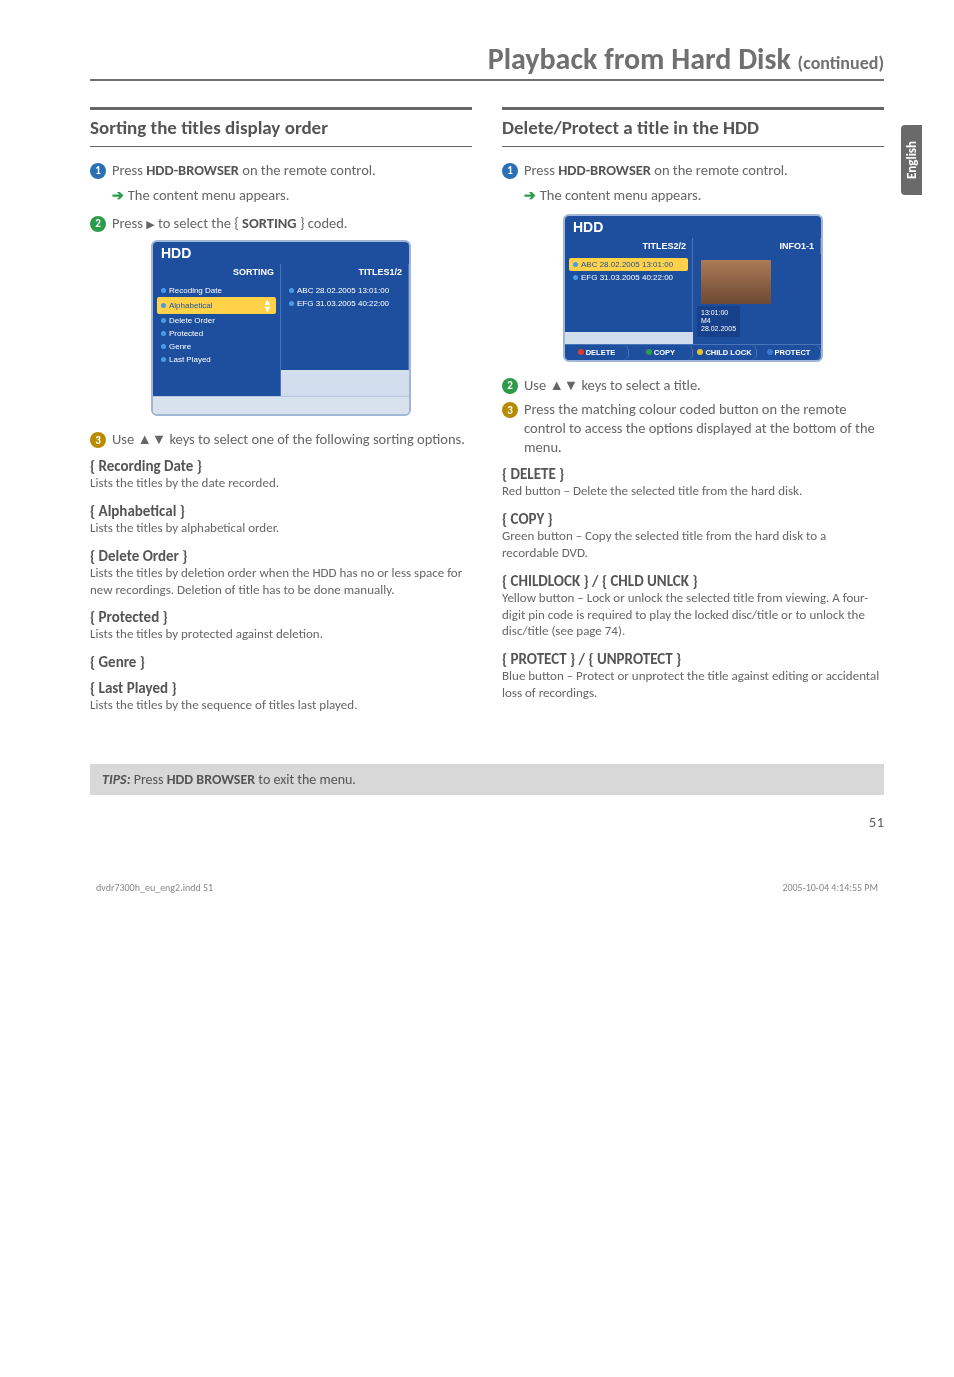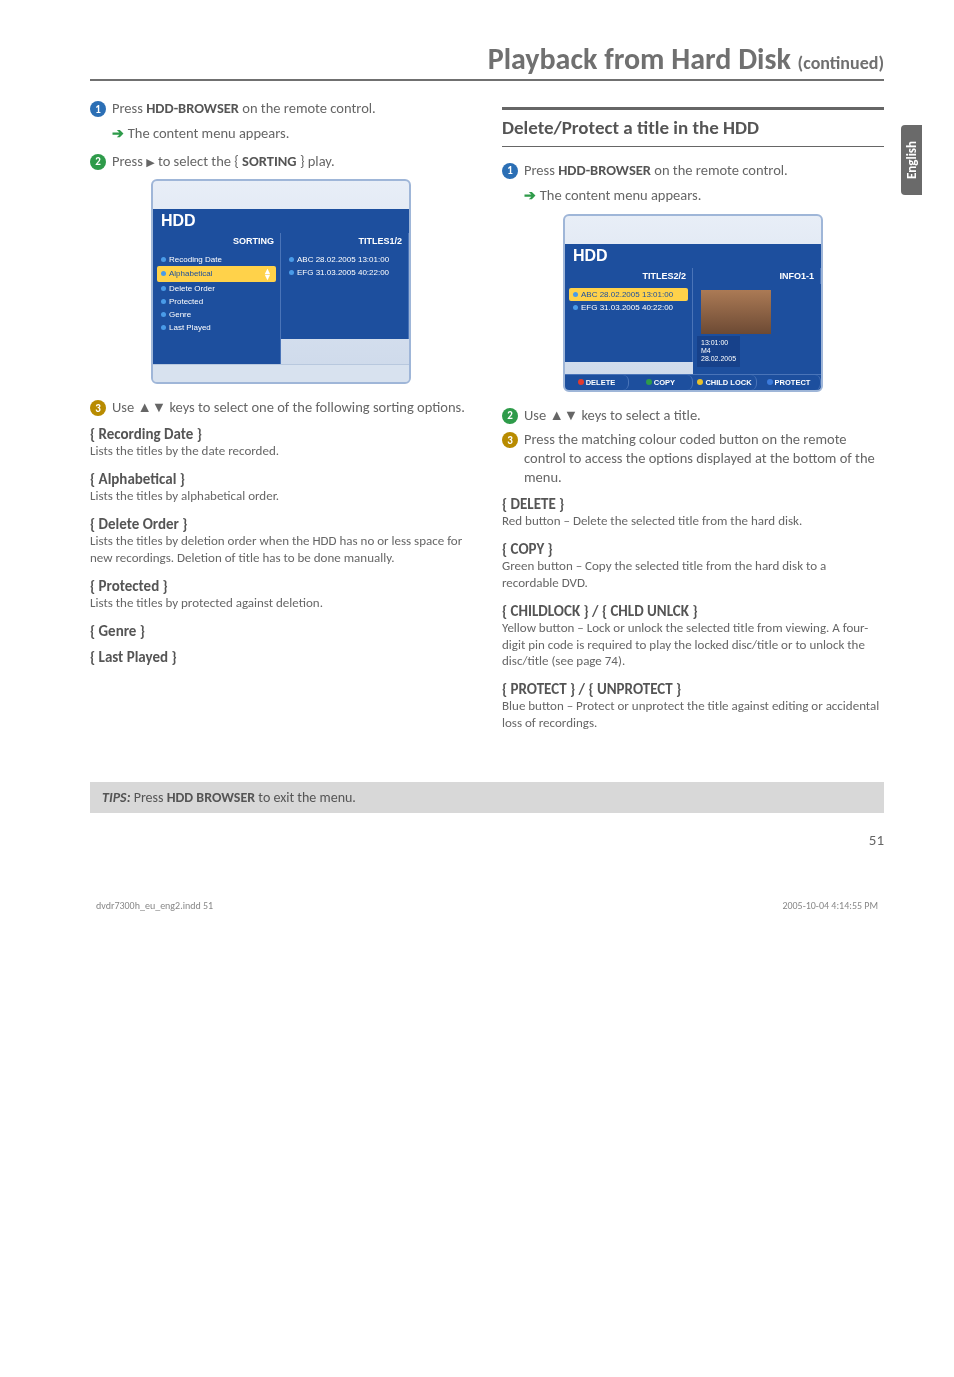--- a/index.html
+++ b/index.html
@@ -24,21 +24,21 @@
 .sub-desc { font-size: 13px; color: #666; line-height: 1.3; margin-bottom: 10px; }
 .tips-bar { background: #d8d8d8; padding: 7px 12px; margin-top: 40px; font-size: 14px; color: #555; }
 .tips-bar .label { font-weight: bold; font-style: italic; }
 .page-num { text-align: right; font-size: 15px; color: #666; margin-top: 18px; }
 .footer { display: flex; justify-content: space-between; font-size: 10px; color: #888; margin-top: 50px; padding: 0 6px; }
 .tri { font-size: 11px; }
 .bold { font-weight: bold; color: #555; }
 
 
 .ui-panel { width: 260px; margin: 8px auto 14px; border: 2px solid #9fb6d8; border-radius: 6px; background: linear-gradient(#e8eef7,#cdd9ea); overflow: hidden; font-family: Arial, sans-serif; }
-.ui-hdd { background: #1d4f9e; color: #fff; font-size: 16px; font-weight: bold; padding: 3px 8px; margin-top: 28px; }
+.ui-hdd { background: #1d4f9e; color: #fff; font-size: 14px; font-weight: bold; padding: 3px 8px; }
 .ui-cols { display: flex; }
 .ui-col { flex: 1; }
 .ui-colhead { background: #1d4f9e; color: #fff; font-size: 9px; font-weight: bold; padding: 3px 6px; display: flex; justify-content: flex-end; border-right: 1px solid #4a74b8; }
 .ui-list { background: #1d4f9e; padding: 4px 4px 30px 4px; min-height: 90px; border-right: 1px solid #4a74b8; }
 .ui-item { color: #fff; font-size: 8px; padding: 2px 4px; display: flex; align-items: center; gap: 3px; }
 .ui-item.sel { background: #ffd24a; color: #1d4f9e; border-radius: 2px; }
 .dot { width: 5px; height: 5px; border-radius: 50%; display: inline-block; }
 .d-blu { background: #4a9be8; }
 .ui-footer { height: 18px; background: #d8e2ef; border-top: 1px solid #b8c8de; }
 .ui-preview { flex: 1; background: #1d4f9e; padding: 4px; min-height: 90px; }
@@ -58,37 +58,38 @@
 
 <div class="page-title">
   <span>Playback from Hard Disk </span><span class="small">(continued)</span>
 </div>
 
 <div class="side-tab">English</div>
 
 <div class="columns">
 
   <div class="col">
+    <div class="section-title">Sorting the titles display order</div>
 
 
     <div class="step">
       <span class="num n1">1</span>
       <span class="step-text">
         <span>Press </span><span class="bold">HDD-BROWSER</span><span> on the remote control.</span>
       </span>
     </div>
     <div class="arrow-line">
       <span class="arrow">➔</span>
       <span class="arrow-text">The content menu appears.</span>
     </div>
 
     <div class="step">
       <span class="num n2">2</span>
       <span class="step-text">
-        <span>Press </span><span class="tri">▶</span><span> to select the { </span><span class="bold">SORTING</span><span> } play.</span>
+        <span>Press </span><span class="tri">▶</span><span> to select the { </span><span class="bold">SORTING</span><span> } coded.</span>
       </span>
     </div>
 
     <div class="ui-panel">
       <div class="ui-hdd">HDD</div>
       <div class="ui-cols">
         <div class="ui-col">
           <div class="ui-colhead">
               <span>SORTING</span>
               <span></span>
@@ -125,20 +126,21 @@
         <div class="sub-head">{ Recording Date }</div>
         <div class="sub-desc">Lists the titles by the date recorded.</div>
         <div class="sub-head">{ Alphabetical }</div>
         <div class="sub-desc">Lists the titles by alphabetical order.</div>
         <div class="sub-head">{ Delete Order }</div>
         <div class="sub-desc">Lists the titles by deletion order when the HDD has no or less space for new recordings. Deletion of title has to be done manually.</div>
         <div class="sub-head">{ Protected }</div>
         <div class="sub-desc">Lists the titles by protected against deletion.</div>
         <div class="sub-head">{ Genre }</div>
         <div class="sub-head">{ Last Played }</div>
+        <div class="sub-desc">Lists the titles by the sequence of titles last played.</div>
       </div>
   </div>
 
   <div class="col">
     <div class="section-title">Delete/Protect a title in the HDD</div>
 
 
     <div class="step">
       <span class="num n1">1</span>
       <span class="step-text">

